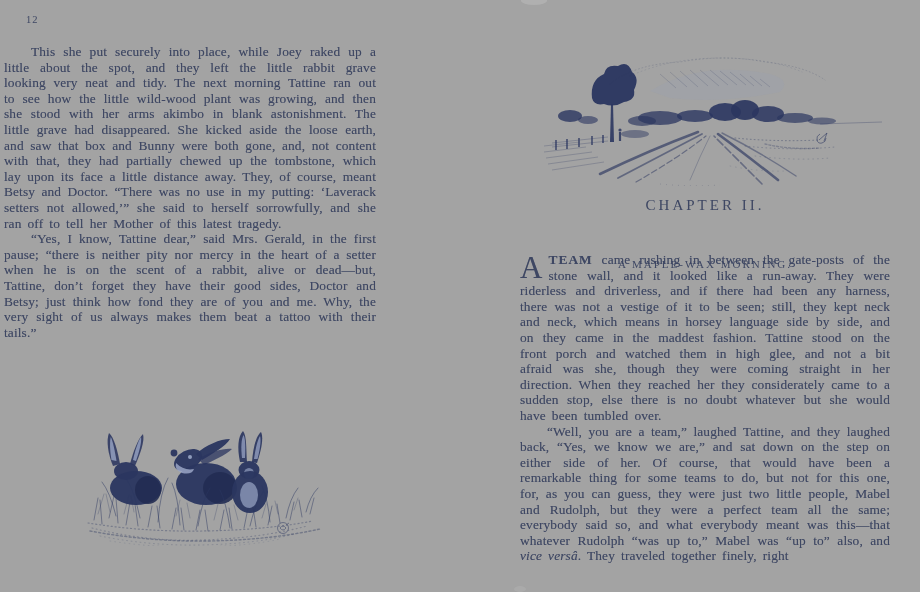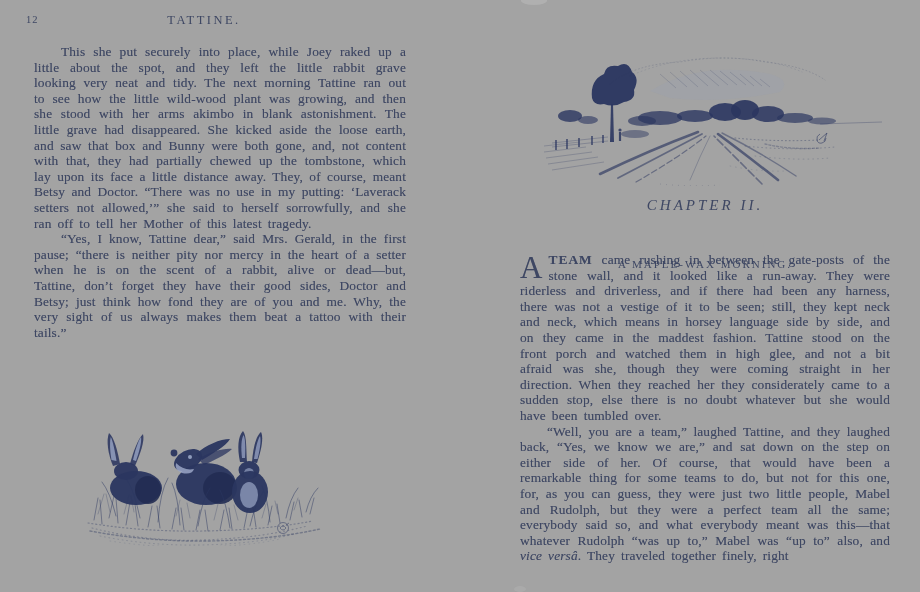--- a/index.html
+++ b/index.html
@@ -12,32 +12,32 @@
   .page-right{left:460px;}
 
   .header-num{
     position:absolute;top:14px;left:26px;font-size:10.5px;letter-spacing:1px;
   }
   .header-title{
     position:absolute;top:13px;left:18px;width:372px;text-align:center;
     font-size:12.5px;letter-spacing:2.5px;
   }
 
-  .bodytext{position:absolute;left:34px;top:44px;width:372px;}
+  .bodytext{position:absolute;left:4px;top:44px;width:372px;}
   .page-right .bodytext{left:60px;top:252px;width:370px;}
   .bodytext p{
     margin:0;text-align:justify;font-size:13.4px;line-height:15.6px;
     word-spacing:2.6px;letter-spacing:.12px;text-indent:27px;
     text-shadow:0 0 .4px rgba(62,71,99,.45);
   }
   .bodytext p.no-indent{text-indent:0;}
 
   .chapter-title{
     position:absolute;top:197px;left:60px;width:370px;text-align:center;
-    font-size:15px;letter-spacing:3px;font-style:italic;
+    font-size:15px;letter-spacing:3px;
   }
   .chapter-sub{
     position:absolute;top:226px;left:60px;width:370px;text-align:center;
     font-size:11px;letter-spacing:2px;margin-top:32px;
   }
 
   .dropcap{
     float:left;font-size:31px;line-height:27px;padding:2px 6px 0 0;
   }
   .lead-caps{letter-spacing:1px;font-weight:bold;}
@@ -53,21 +53,20 @@
   .smudge-bottom{left:514px;top:586px;width:12px;height:6px;opacity:.3;}
 </style>
 </head>
 <body>
 
 <div class="scan">
 
   <div class="page page-left">
 
     <div class="header-num">12</div>
-    <div class="header-title">TATTINE.</div>
 
     <div class="bodytext">
       <p>This she put securely into place, while Joey raked up a little about the spot, and they left the little rabbit grave looking very neat and tidy.  The next morning Tattine ran out to see how the little wild-wood plant was growing, and then she stood with her arms akimbo in blank astonishment.  The little grave had disappeared.  She kicked aside the loose earth, and saw that box and Bunny were both gone, and, not content with that, they had partially chewed up the tombstone, which lay upon its face a little distance away.  They, of course, meant Betsy and Doctor.  “There was no use in my putting: ‘Laverack setters not allowed,’” she said to herself sorrowfully, and she ran off to tell her Mother of this latest tragedy.</p>
       <p>“Yes, I know, Tattine dear,” said Mrs. Gerald, in the first pause; “there is neither pity nor mercy in the heart of a setter when he is on the scent of a rabbit, alive or dead—but, Tattine, don’t forget they have their good sides, Doctor and Betsy; just think how fond they are of you and me.  Why, the very sight of us always makes them beat a tattoo with their tails.”</p>
     </div>
 
     <svg class="illo illo-rabbits" width="250" height="118" viewBox="0 0 250 118" role="img" aria-label="Three rabbits sitting among tall grass, ink drawing">
       <g stroke="#2b3660" fill="none" stroke-linecap="round">
         <path d="M12,100 q55,14 110,12 q60,-2 105,-14" stroke-dasharray="1 3.2" stroke-width="1.1" opacity=".3"></path>
         <path d="M20,108 q50,10 100,9 q55,-1 95,-11" stroke-dasharray="0.9 3.6" stroke-width="1" opacity=".22"></path>

